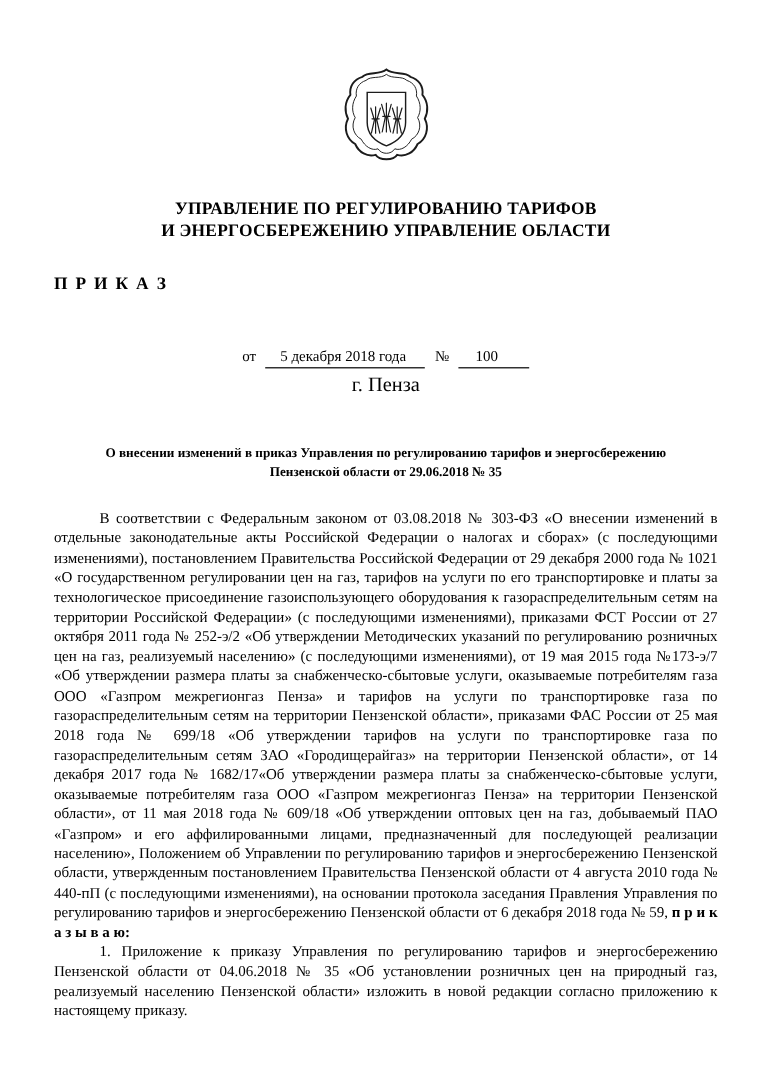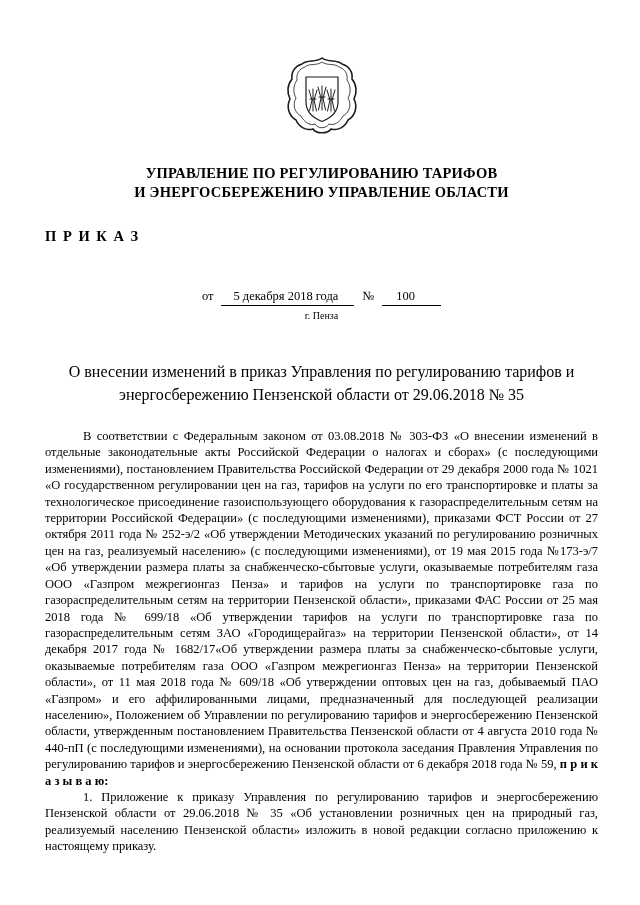--- a/index.html
+++ b/index.html
@@ -42,28 +42,28 @@
     gap: 8px;
   }
   .u-field {
     border-bottom: 1px solid #000;
     padding: 0 16px 1px 12px;
     white-space: nowrap;
   }
   .u-field.num { padding: 0 26px 1px 14px; }
   .city-line {
     text-align: center;
-    font-size: 10px;
+    font-size: 17px;
     margin-top: 4px;
     margin-bottom: 40px;
   }
   .subject {
     text-align: center;
-    font-weight: normal;
-    font-size: 16px;
+    font-weight: bold;
+    font-size: 11px;
     line-height: 1.4;
     max-width: 520px;
     margin: 0 auto 22px auto;
   }
   .body-text {
     font-size: 12.5px;
     line-height: 16.4px;
     text-align: justify;
     font-family: Liberation Serif, serif;
   }
@@ -112,16 +112,16 @@
     <span>№</span>
     <span class="u-field num">100</span>
   </div>
 
   <div class="city-line">г. Пенза</div>
 
   <div class="subject">О внесении изменений в приказ Управления по регулированию тарифов и энергосбережению Пензенской области от 29.06.2018 № 35</div>
 
   <div class="body-text">
     <p><span>В соответствии с Федеральным законом от 03.08.2018 № 303-ФЗ «О внесении изменений в отдельные законодательные акты Российской Федерации о налогах и сборах» (с последующими изменениями), постановлением Правительства Российской Федерации от 29 декабря 2000 года № 1021 «О государственном регулировании цен на газ, тарифов на услуги по его транспортировке и платы за технологическое присоединение газоиспользующего оборудования к газораспределительным сетям на территории Российской Федерации» (с последующими изменениями), приказами ФСТ России от 27 октября 2011 года № 252-э/2 «Об утверждении Методических указаний по регулированию розничных цен на газ, реализуемый населению» (с последующими изменениями), от 19 мая 2015 года №173-э/7 «Об утверждении размера платы за снабженческо-сбытовые услуги, оказываемые потребителям газа ООО «Газпром межрегионгаз Пенза» и тарифов на услуги по транспортировке газа по газораспределительным сетям на территории Пензенской области», приказами ФАС России от 25 мая 2018 года № 699/18 «Об утверждении тарифов на услуги по транспортировке газа по газораспределительным сетям ЗАО «Городищерайгаз» на территории Пензенской области», от 14 декабря 2017 года № 1682/17«Об утверждении размера платы за снабженческо-сбытовые услуги, оказываемые потребителям газа ООО «Газпром межрегионгаз Пенза» на территории Пензенской области», от 11 мая 2018 года № 609/18 «Об утверждении оптовых цен на газ, добываемый ПАО «Газпром» и его аффилированными лицами, предназначенный для последующей реализации населению», Положением об Управлении по регулированию тарифов и энергосбережению Пензенской области, утвержденным постановлением Правительства Пензенской области от 4 августа 2010 года № 440-пП (с последующими изменениями), на основании протокола заседания Правления Управления по регулированию тарифов и энергосбережению Пензенской области от 6 декабря 2018 года № 59, </span><span class="bold-run">п р и к а з ы в а ю:</span></p>
-    <p>1. Приложение к приказу Управления по регулированию тарифов и энергосбережению Пензенской области от 29.06.2018 № 35 «Об установлении розничных цен на природный газ, реализуемый населению Пензенской области» изложить в новой редакции согласно приложению к настоящему приказу.</p>
+    <p>1. Приложение к приказу Управления по регулированию тарифов и энергосбережению Пензенской области от 04.06.2018 № 35 «Об установлении розничных цен на природный газ, реализуемый населению Пензенской области» изложить в новой редакции согласно приложению к настоящему приказу.</p>
   </div>
 
 </div>
 
 </body></html>

